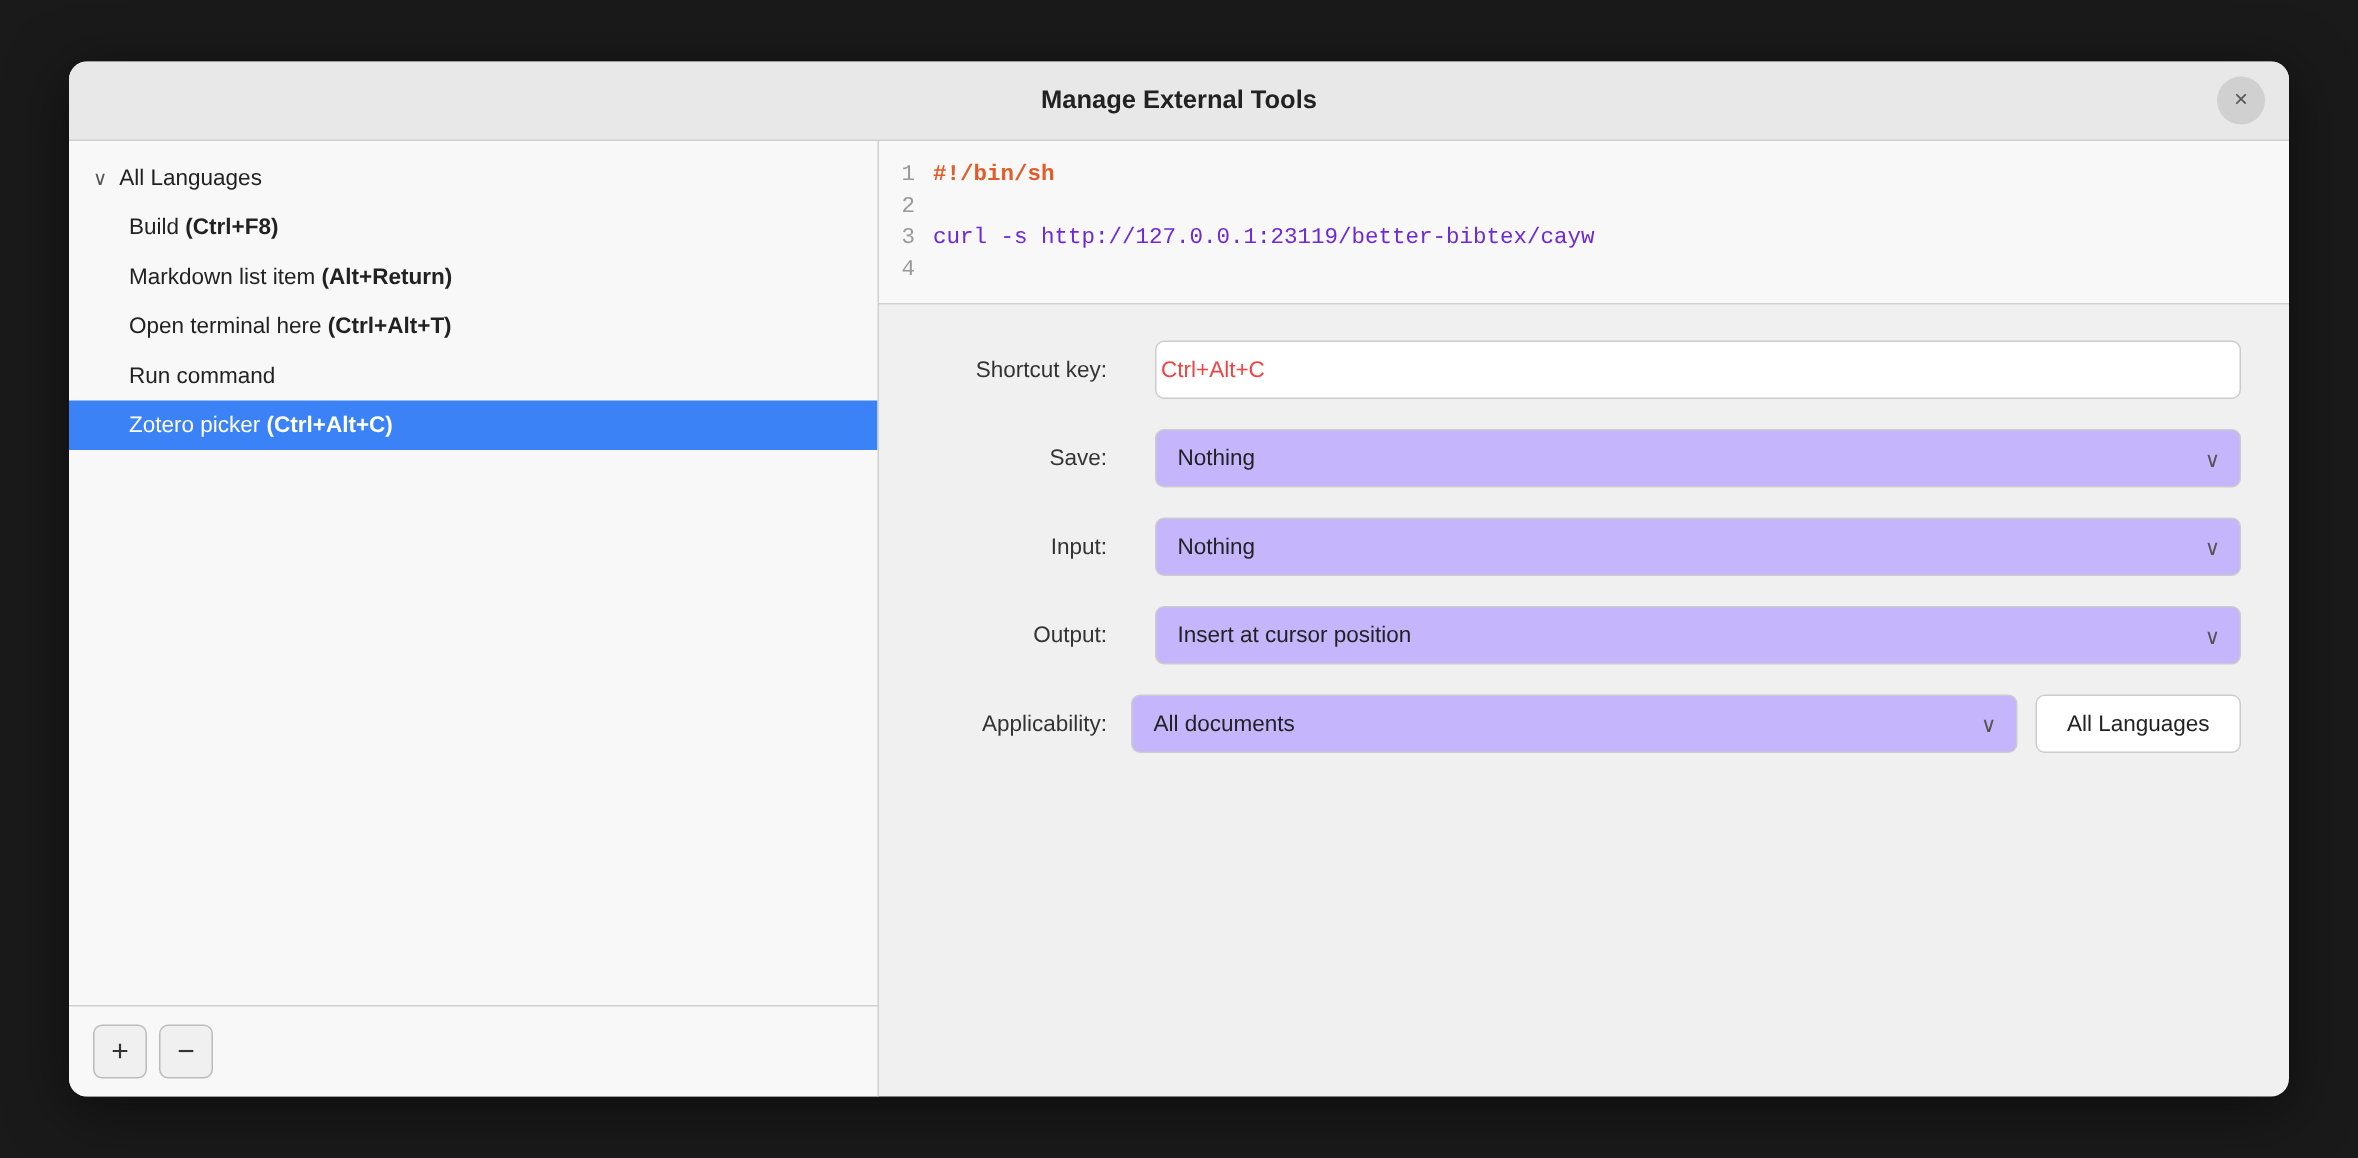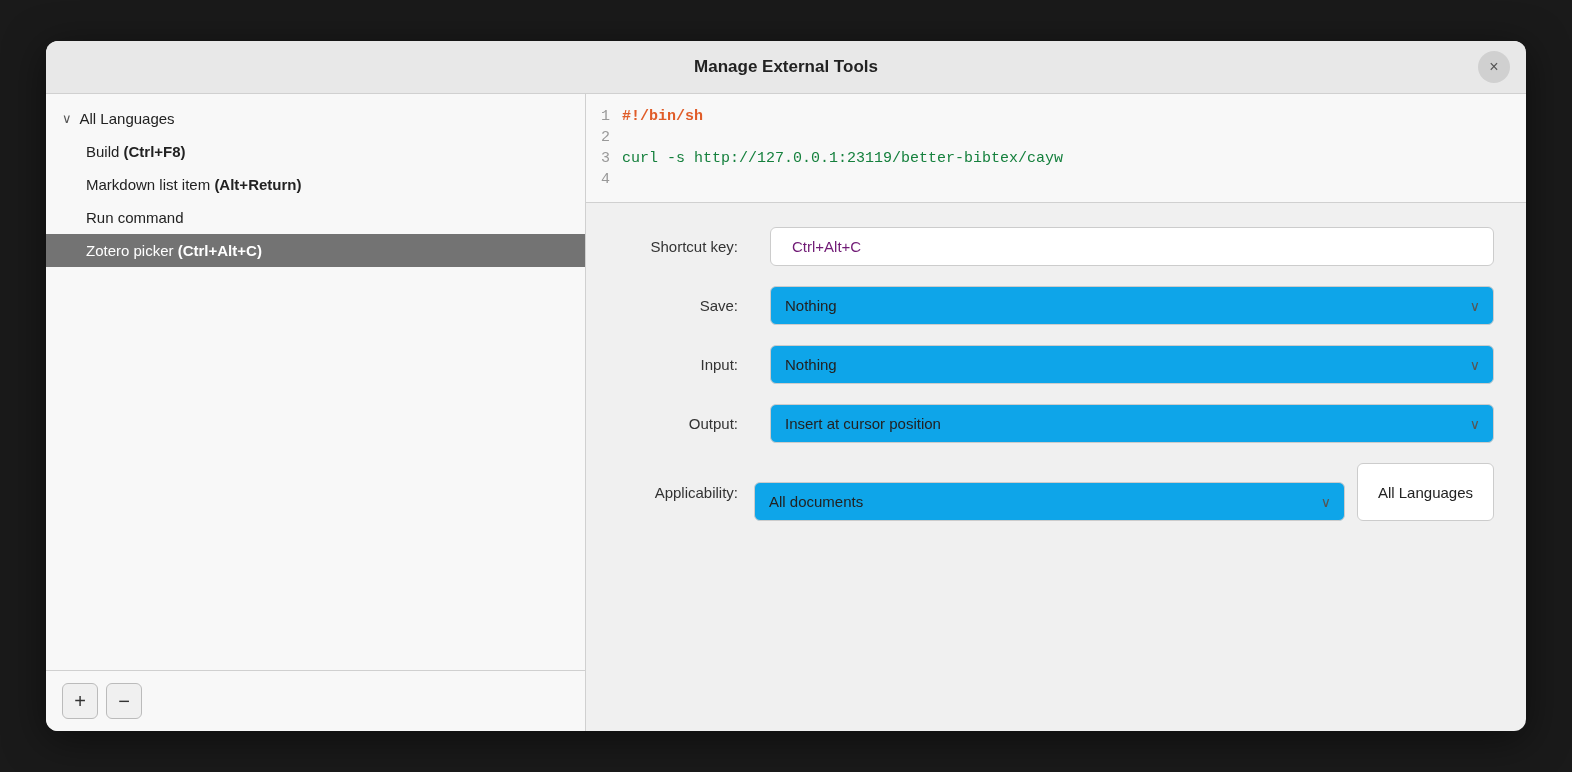--- a/index.html
+++ b/index.html
@@ -81,21 +81,21 @@
       font-size: 13px;
       color: #555;
     }
     .tree-item {
       padding: 8px 16px 8px 40px;
       font-size: 15px;
       color: #222;
       cursor: pointer;
     }
     .tree-item.active {
-      background: #737373;
+      background: #3b82f6;
       color: #fff;
     }
     .tree-item .shortcut {
       font-weight: 700;
     }
     .bottom-toolbar {
       border-top: 1px solid #d0d0d0;
       padding: 12px 16px;
       display: flex;
       gap: 8px;
@@ -141,21 +141,21 @@
     }
     .line-content {
       color: #333;
       white-space: nowrap;
     }
     .line-content.shebang {
       color: #e05c28;
       font-weight: 700;
     }
     .line-content.code {
-      color: #15803d;
+      color: #6d28d9;
     }
     .settings-area {
       flex: 1;
       padding: 24px 32px;
       display: flex;
       flex-direction: column;
       gap: 20px;
     }
     .field-row {
       display: flex;
@@ -164,38 +164,38 @@
     }
     .field-label {
       width: 120px;
       font-size: 15px;
       color: #333;
       text-align: right;
       flex-shrink: 0;
     }
     .field-input {
       flex: 1;
-      padding: 10px 21px;
+      padding: 10px 3px;
       border: 1px solid #ccc;
       border-radius: 6px;
       background: #fff;
       font-size: 15px;
-      color: #701a75;
+      color: #ef4444;
       outline: none;
     }
     .select-wrapper {
       flex: 1;
       position: relative;
     }
     .select-wrapper select {
       width: 100%;
       padding: 10px 40px 10px 14px;
       border: 1px solid #ccc;
       border-radius: 6px;
-      background: #0ea5e9;
+      background: #c4b5fd;
       font-size: 15px;
       color: #222;
       appearance: none;
       cursor: pointer;
       outline: none;
     }
     .select-chevron {
       position: absolute;
       right: 14px;
       top: 50%;
@@ -213,21 +213,20 @@
       width: 120px;
       text-align: right;
     }
     .applicability-selects {
       display: flex;
       gap: 12px;
       flex: 1;
     }
     .applicability-selects .select-wrapper {
       flex: 1;
-      margin-top: 19px;
     }
     .applicability-btn {
       padding: 10px 20px;
       border: 1px solid #ccc;
       border-radius: 6px;
       background: #fff;
       font-size: 15px;
       color: #222;
       cursor: pointer;
       white-space: nowrap;
@@ -248,20 +247,21 @@
     <div class="left-panel">
       <div class="tree-section">
         <div class="tree-root">
           <span class="chevron">∨</span>
           <span>All Languages</span>
         </div>
 
         <div id="tree-items-container">
             <div class="tree-item">Build <span class="shortcut">(Ctrl+F8)</span></div>
             <div class="tree-item">Markdown list item <span class="shortcut">(Alt+Return)</span></div>
+            <div class="tree-item">Open terminal here <span class="shortcut">(Ctrl+Alt+T)</span></div>
             <div class="tree-item">Run command</div>
             <div class="tree-item active">Zotero picker <span class="shortcut">(Ctrl+Alt+C)</span></div>
           </div>
       </div>
 
       <div class="bottom-toolbar">
         <button class="toolbar-btn">+</button>
         <button class="toolbar-btn">−</button>
       </div>
     </div>

